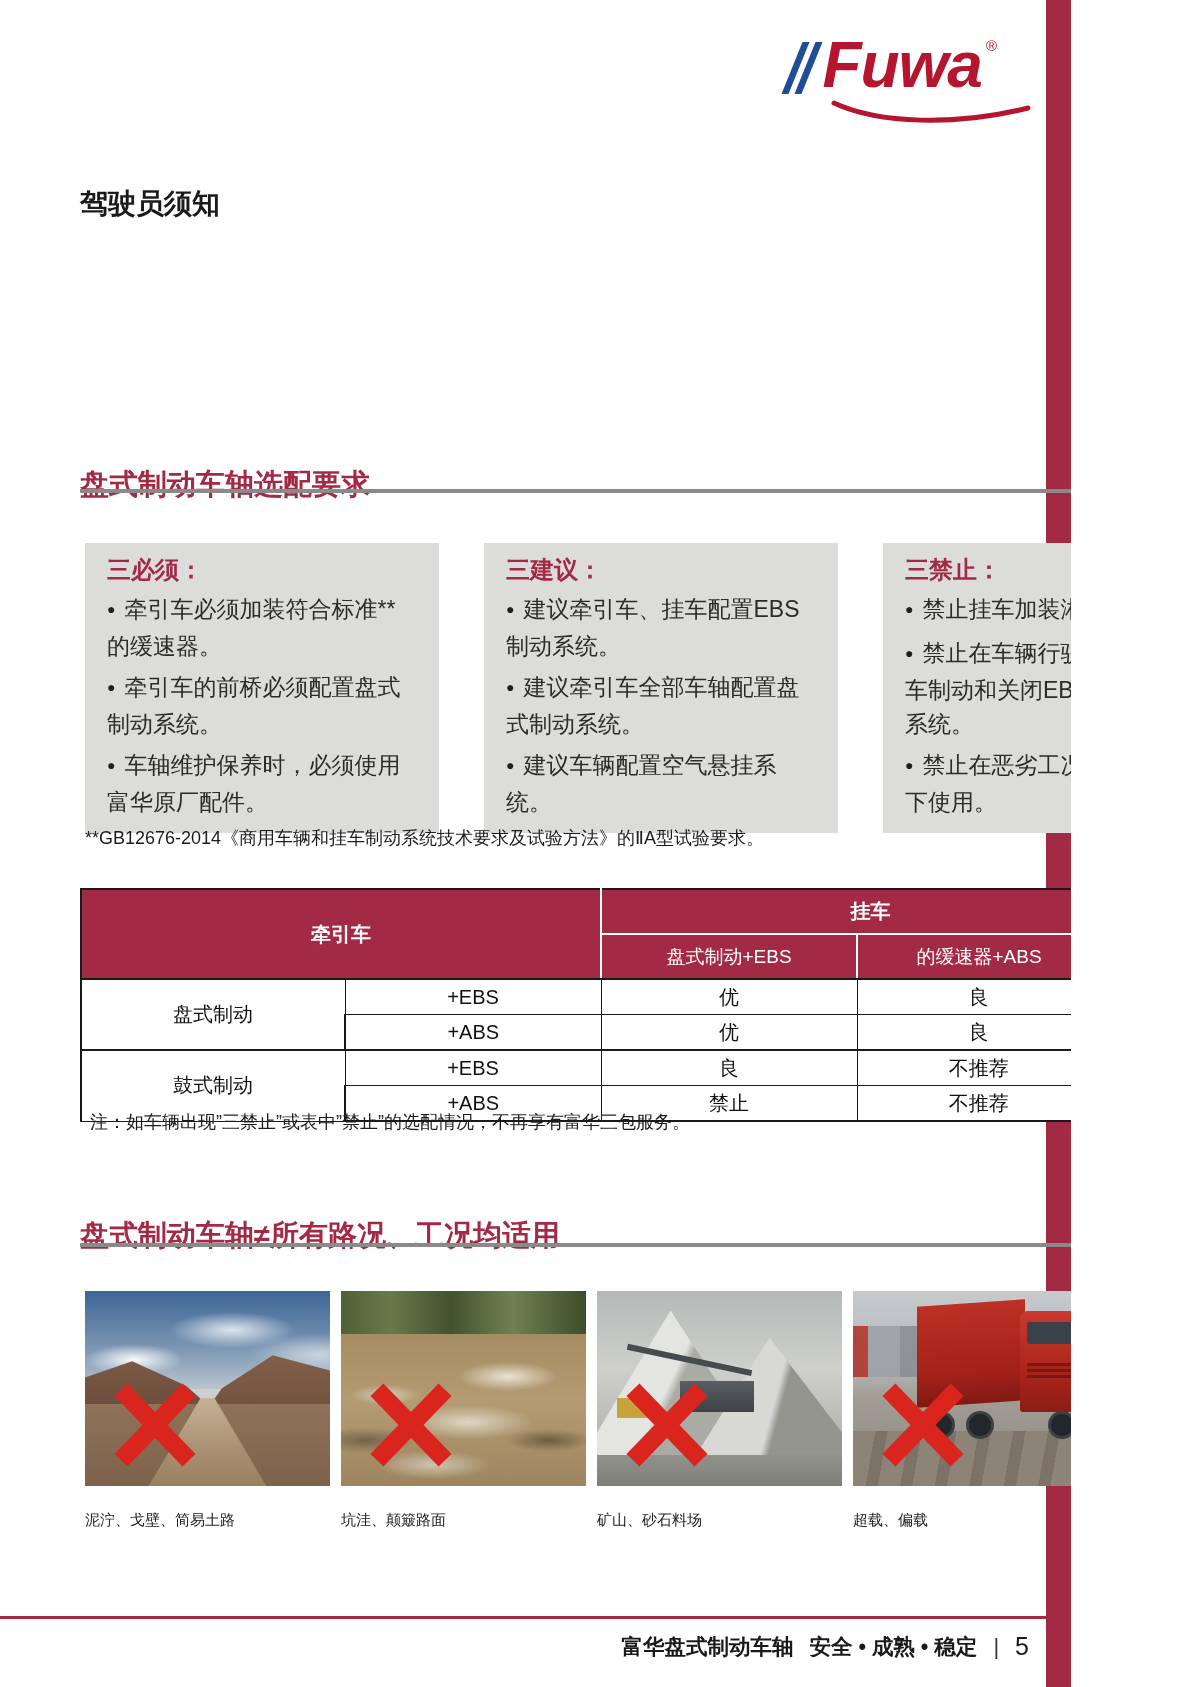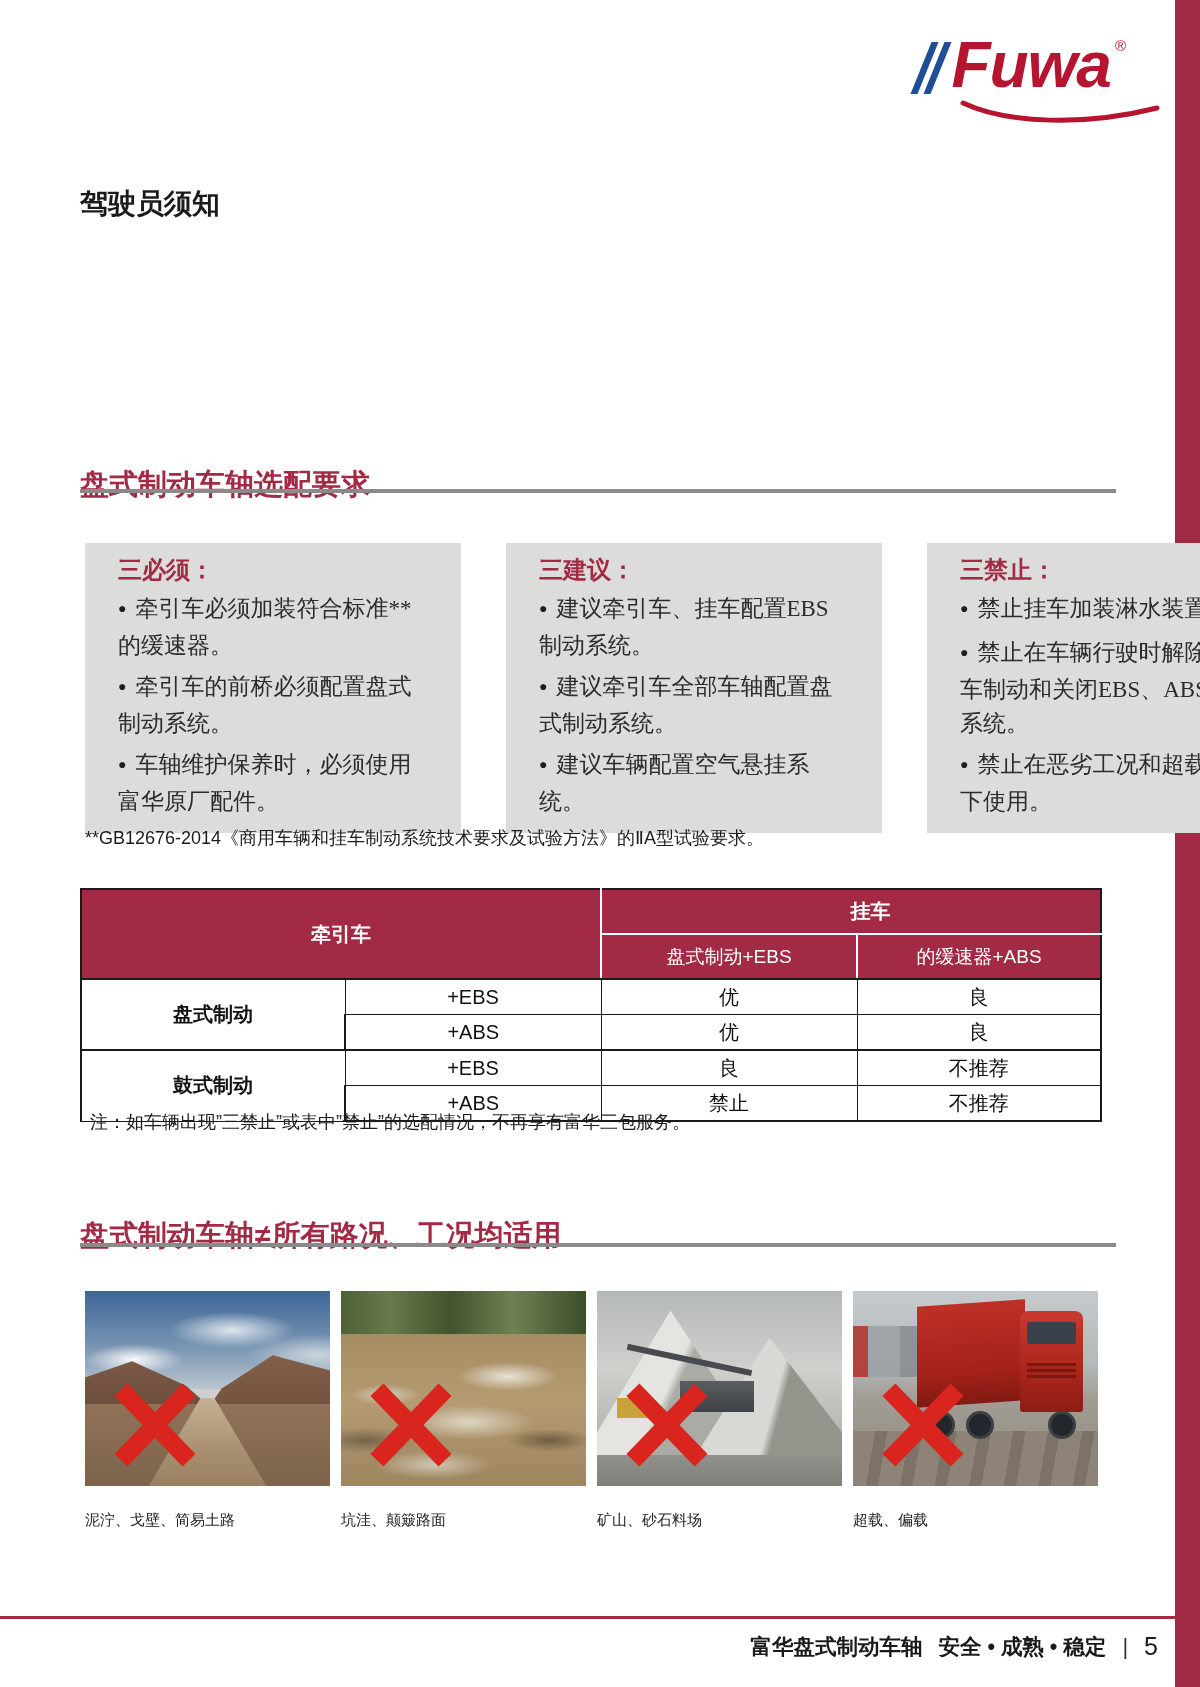--- a/index.html
+++ b/index.html
@@ -1,64 +1,64 @@
 <!DOCTYPE html>
 <html style="--accent: #a32a45; --logo-red: #b5152f; --logo-blue: #1f4e96; --box-bg: #dcdcda; --prohibit-red: #d9251d; --rule-gray: #8a8a8a;"><head>
 <meta charset="utf-8">
 <style>
   html,body{margin:0;padding:0;background:#ffffff;}
-  .page{position:relative;width:1200px;height:1687px;background:#fff;overflow:hidden;
+  .page{position:relative;width:1071px;height:1687px;background:#fff;overflow:hidden;
         font-family:"Liberation Sans","DejaVu Sans",sans-serif;color:#222;}
 
   
   .side-band{position:absolute;top:0;right:0;width:25px;height:100%;background:var(--accent,#a32a45);}
 
   
   .logo{position:absolute;top:34px;right:74px;display:flex;align-items:flex-start;}
   .logo-slash{display:inline-block;width:7px;height:52px;margin-top:8px;margin-right:6px;
               background:var(--logo-blue,#1f4e96);transform:skewX(-22deg);}
   .logo-text{font-size:64px;line-height:62px;font-weight:700;font-style:italic;
              color:var(--logo-red,#b5152f);letter-spacing:-1px;margin-left:4px;}
   .logo-reg{font-size:15px;line-height:15px;color:var(--logo-red,#b5152f);margin-left:4px;margin-top:4px;}
   .logo-swoosh{position:absolute;top:98px;right:40px;width:200px;height:30px;}
 
   
   .notice-title{position:absolute;left:80px;top:166px;font-size:28px;font-weight:700;color:#1a1a1a;}
   .notice-body{position:absolute;left:80px;top:238px;width:1022px;font-size:23px;line-height:51px;color:#424242;}
   .notice-body p{margin:0;}
 
   
-  .red-heading{position:absolute;left:80px;font-size:29px;font-weight:700;color:var(--accent,#a32a45);font-family:Liberation Mono, monospace;}
+  .red-heading{position:absolute;left:80px;font-size:29px;font-weight:700;color:var(--accent,#a32a45);}
   .h-select{top:441px;}
   .h-road{top:1192px;}
   .rule{position:absolute;left:80px;width:1036px;height:4px;background:var(--rule-gray,#8a8a8a);}
   .rule1{top:489px;}
   .rule2{top:1243px;}
 
   
   .boxes{position:absolute;left:85px;top:543px;display:flex;gap:45px;}
-  .req-box{width:310px;min-height:239px;padding:12px 33px 14px;box-sizing:content-box;
-           background:var(--box-bg,#dcdcda);font-family:Liberation Serif, serif;}
+  .req-box{width:310px;min-height:239px;padding:12px 22px 14px;box-sizing:content-box;
+           background:var(--box-bg,#dcdcda);}
   .box-title{font-size:24px;font-weight:700;color:var(--accent,#a32a45);line-height:30px;margin-bottom:2px;}
   .box-item{margin:7px 0 0;font-size:23px;line-height:34px;color:#2b2b2b;}
   .bullet{font-size:14px;margin-right:9px;position:relative;top:-3px;color:#1f1f1f;}
 
   .footnote{position:absolute;left:85px;top:826px;font-size:18px;color:#1c1c1c;}
 
   
   .compat{position:absolute;left:80px;top:888px;width:1020px;border-collapse:collapse;table-layout:fixed;}
   .compat th{background:var(--accent,#a32a45);color:#fff;border:2px solid #fff;
              font-size:20px;font-weight:700;height:41px;text-align:center;}
   .compat th.h-sub{font-size:19px;font-weight:400;}
   .compat th.h-tractor{border-left:2px solid #1a1a1a;border-top:2px solid #1a1a1a;border-bottom:2px solid #1a1a1a;}
   .compat th.h-trailer{border-right:2px solid #1a1a1a;border-top:2px solid #1a1a1a;padding-left:40px;}
   .compat th.h-sub-r{border-right:2px solid #1a1a1a;}
   .compat th.h-sub{border-bottom:2px solid #1a1a1a;}
   .compat td{border:1px solid #1a1a1a;height:32px;text-align:center;font-size:20px;color:#111;background:#fff;}
-  .compat td.glabel{font-weight:700;}
+  .compat td.glabel{font-weight:400;}
   .compat tr.group-start td{border-top:2px solid #1a1a1a;}
   .compat tr.last-row td{border-bottom:2px solid #1a1a1a;}
   .compat td:first-child{border-left:2px solid #1a1a1a;}
   .compat td:last-child{border-right:2px solid #1a1a1a;}
 
   .table-note{position:absolute;left:90px;top:1110px;font-size:18px;color:#1c1c1c;}
 
   
   .roads{position:absolute;left:85px;top:1291px;display:flex;gap:11px;}
   .road-item{margin:0;width:245px;}

